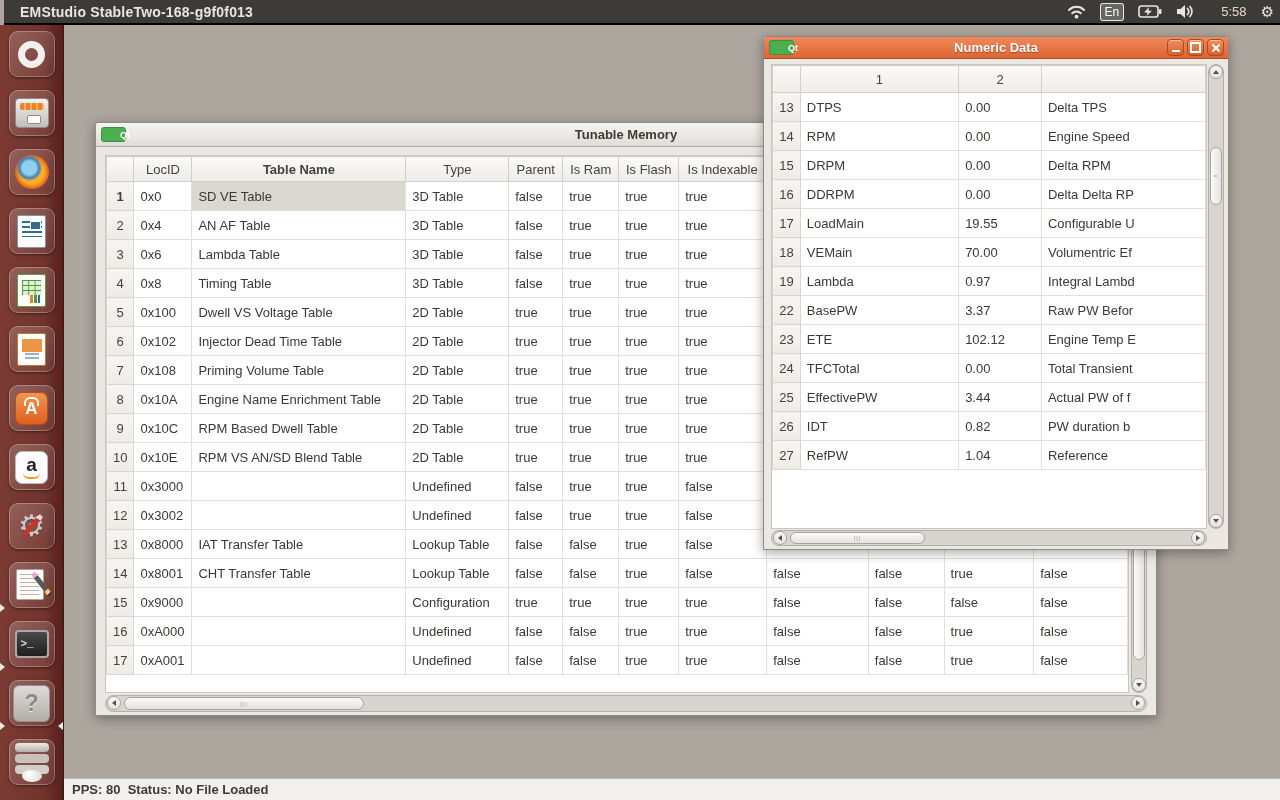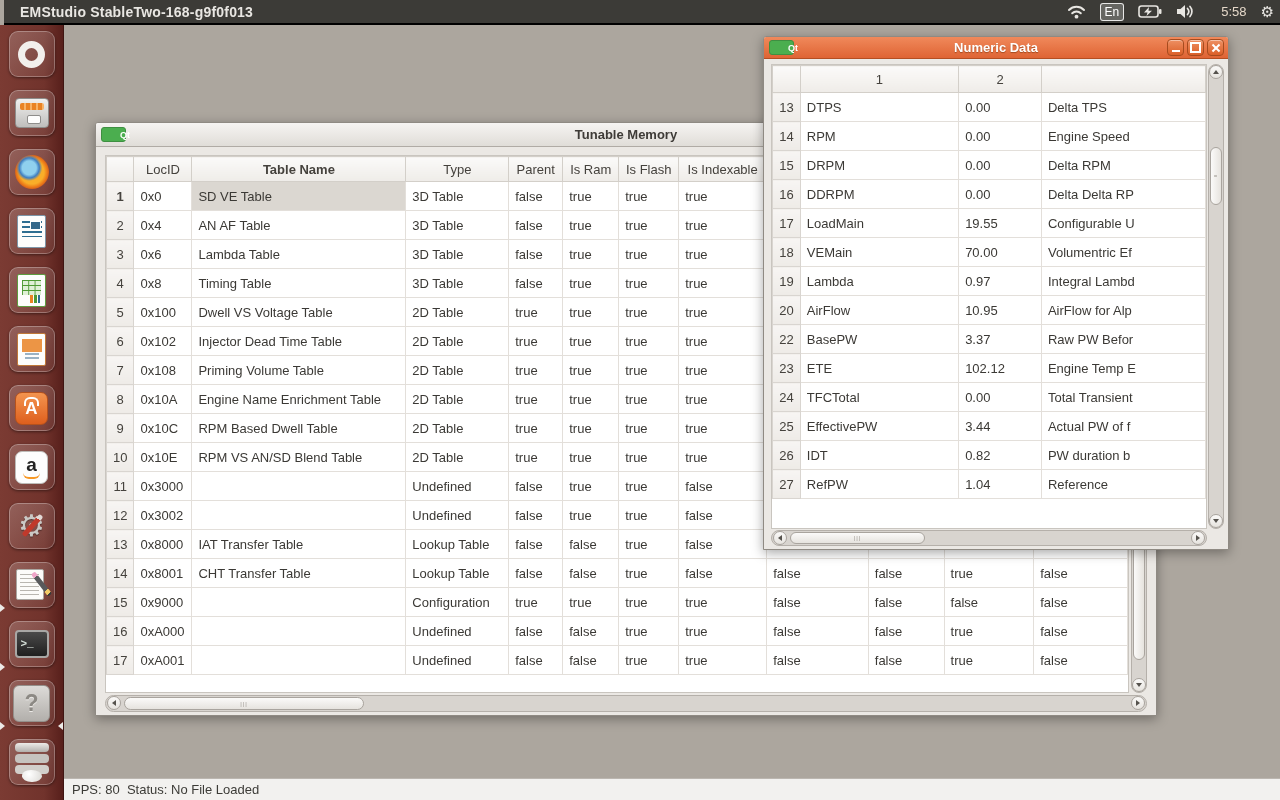--- a/index.html
+++ b/index.html
@@ -134,21 +134,21 @@
   .sbarrow{position:absolute;width:14px;height:14px;border-radius:50%;background:linear-gradient(#FBFAF9,#E6E3DE);
     border:1px solid #A9A49E;display:flex;align-items:center;justify-content:center;}
   .tri{width:0;height:0;}
   .tri.left{border-top:3px solid transparent;border-bottom:3px solid transparent;border-right:4px solid #55524D;}
   .tri.right{border-top:3px solid transparent;border-bottom:3px solid transparent;border-left:4px solid #55524D;}
   .tri.up{border-left:3px solid transparent;border-right:3px solid transparent;border-bottom:4px solid #55524D;}
   .tri.down{border-left:3px solid transparent;border-right:3px solid transparent;border-top:4px solid #55524D;}
 
   
   .statusbar{position:absolute;left:64px;right:0;bottom:0;height:22px;background:var(--status-bg);
-    border-top:1px solid #BBB6B0;display:flex;align-items:center;font-size:13px;color:#3C3B37;}
+    border-top:1px solid #BBB6B0;display:flex;align-items:center;font-size:13px;color:#3C3B37;font-weight:bold;}
   .statusbar span{margin-left:8px;white-space:pre;}
 </style>
 </head>
 <body>
 
 <div class="screen">
 
   <div class="topbar">
     <span class="apptitle">EMStudio StableTwo-168-g9f0f013</span>
     <div class="tray">
@@ -605,26 +605,20 @@
               <td>70.00</td>
               <td>Volumentric Ef</td>
             </tr>
             <tr>
               <th>19</th>
               <td>Lambda</td>
               <td>0.97</td>
               <td>Integral Lambd</td>
             </tr>
             <tr>
-              <th>20</th>
-              <td>AirFlow</td>
-              <td>10.95</td>
-              <td>AirFlow for Alp</td>
-            </tr>
-            <tr>
               <th>22</th>
               <td>BasePW</td>
               <td>3.37</td>
               <td>Raw PW Befor</td>
             </tr>
             <tr>
               <th>23</th>
               <td>ETE</td>
               <td>102.12</td>
               <td>Engine Temp E</td>

